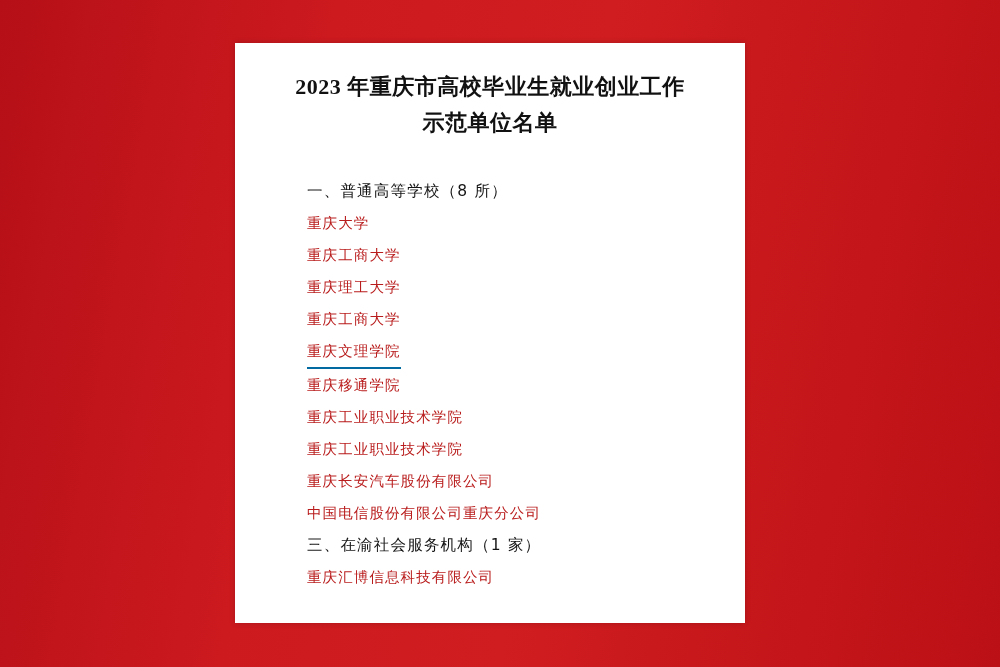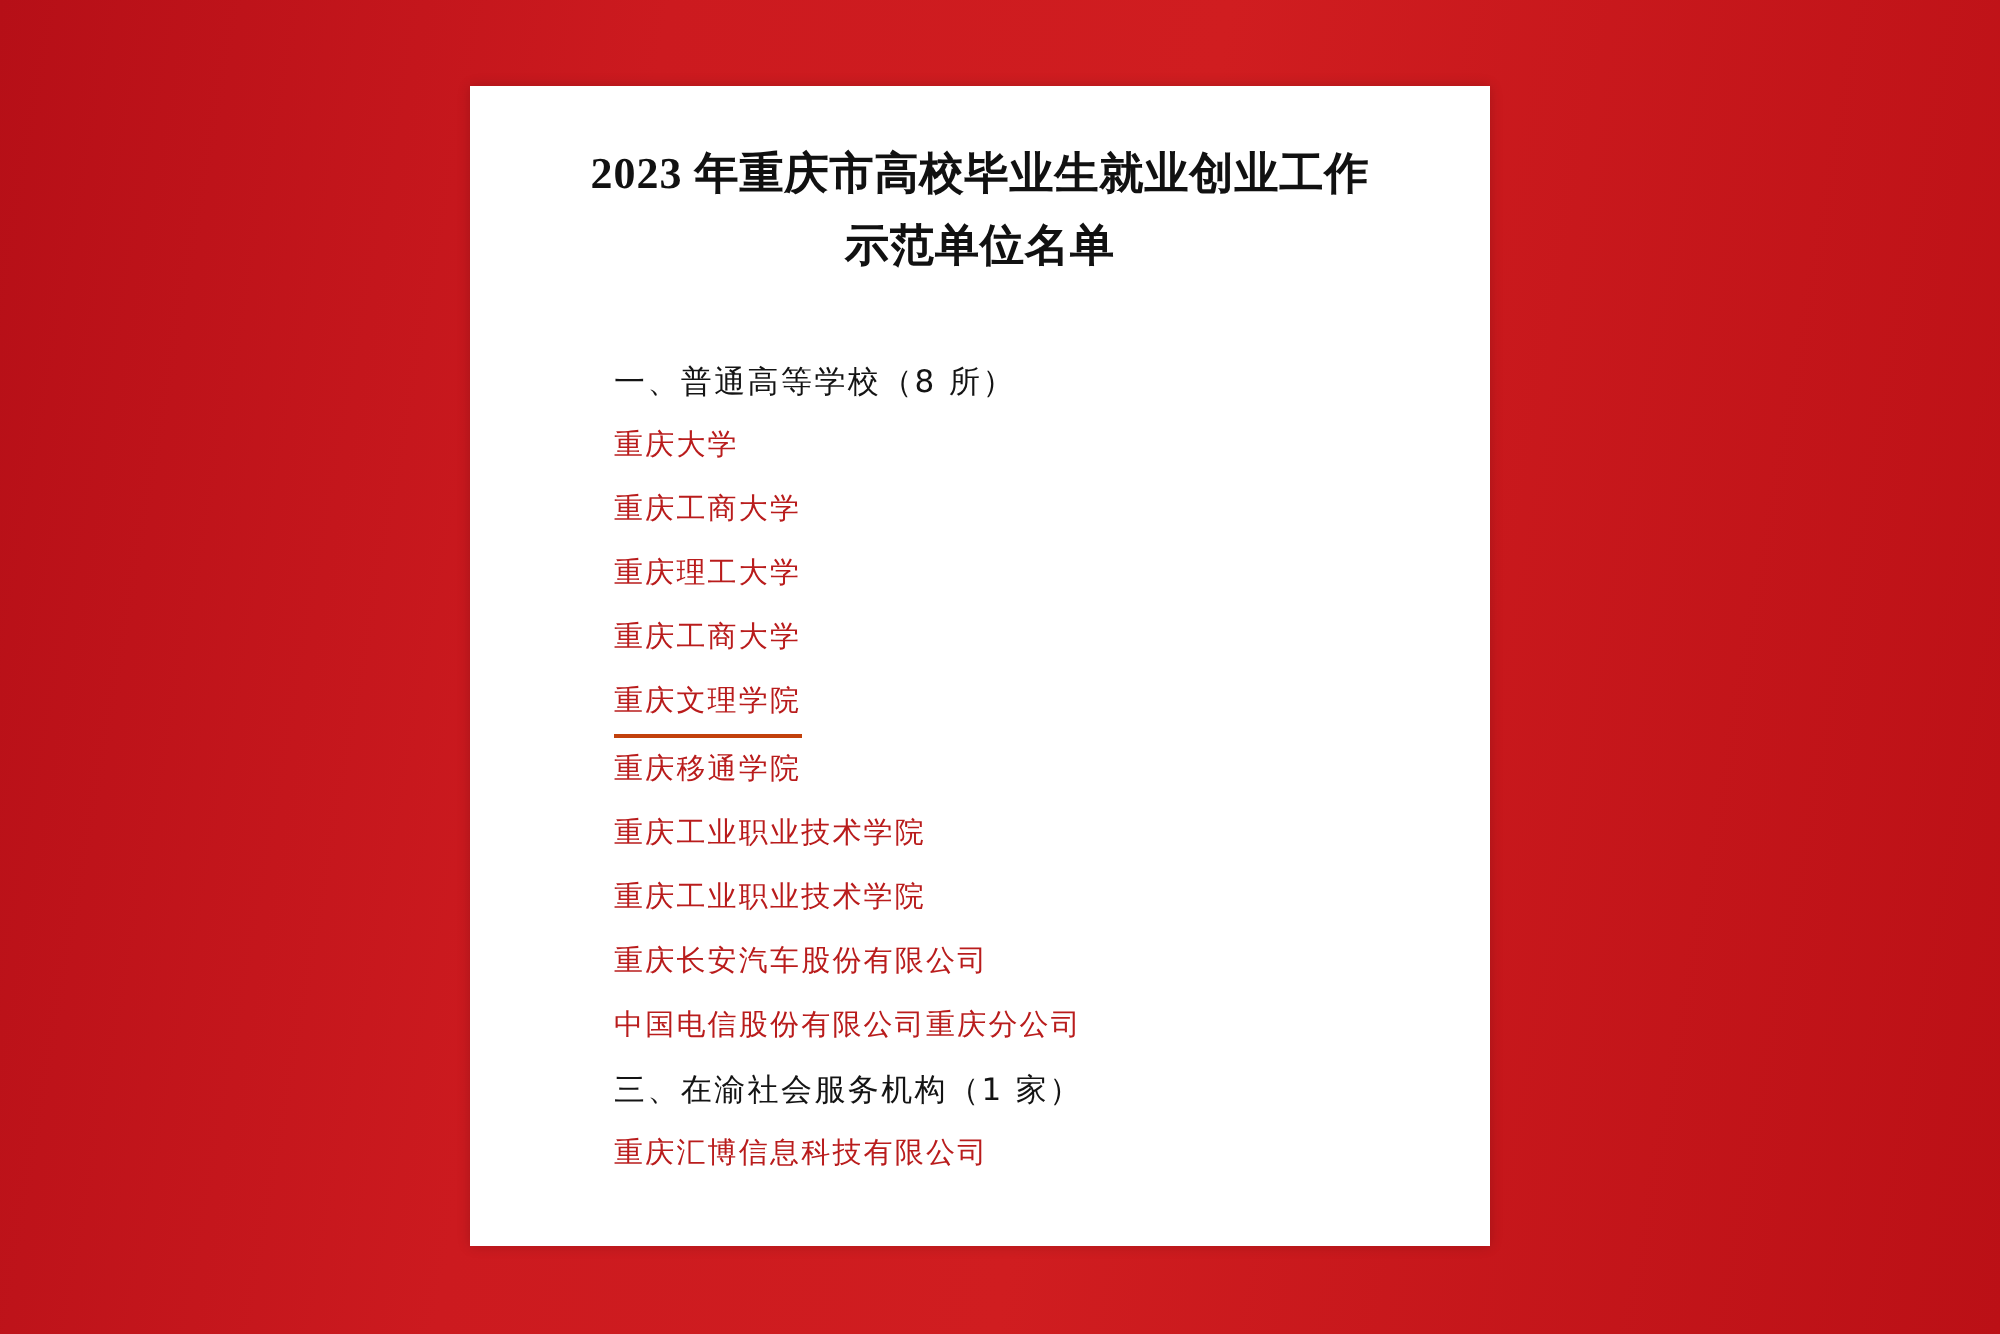--- a/index.html
+++ b/index.html
@@ -67,21 +67,21 @@
     line-height: 32px;
     margin: 0;
     padding-left: 32px;
     position: relative;
     display: block;
   }
   .entry.highlight {
     display: inline-block;
     padding-left: 0;
     margin-left: 32px;
-    border-bottom: 2px solid #c2410c;
+    border-bottom: 2px solid #0369a1;
   }
   .entry-wrap {
     line-height: 32px;
   }
 </style>
 </head>
 <body>
 
 <div class="page">
   <div class="doc-sheet">

